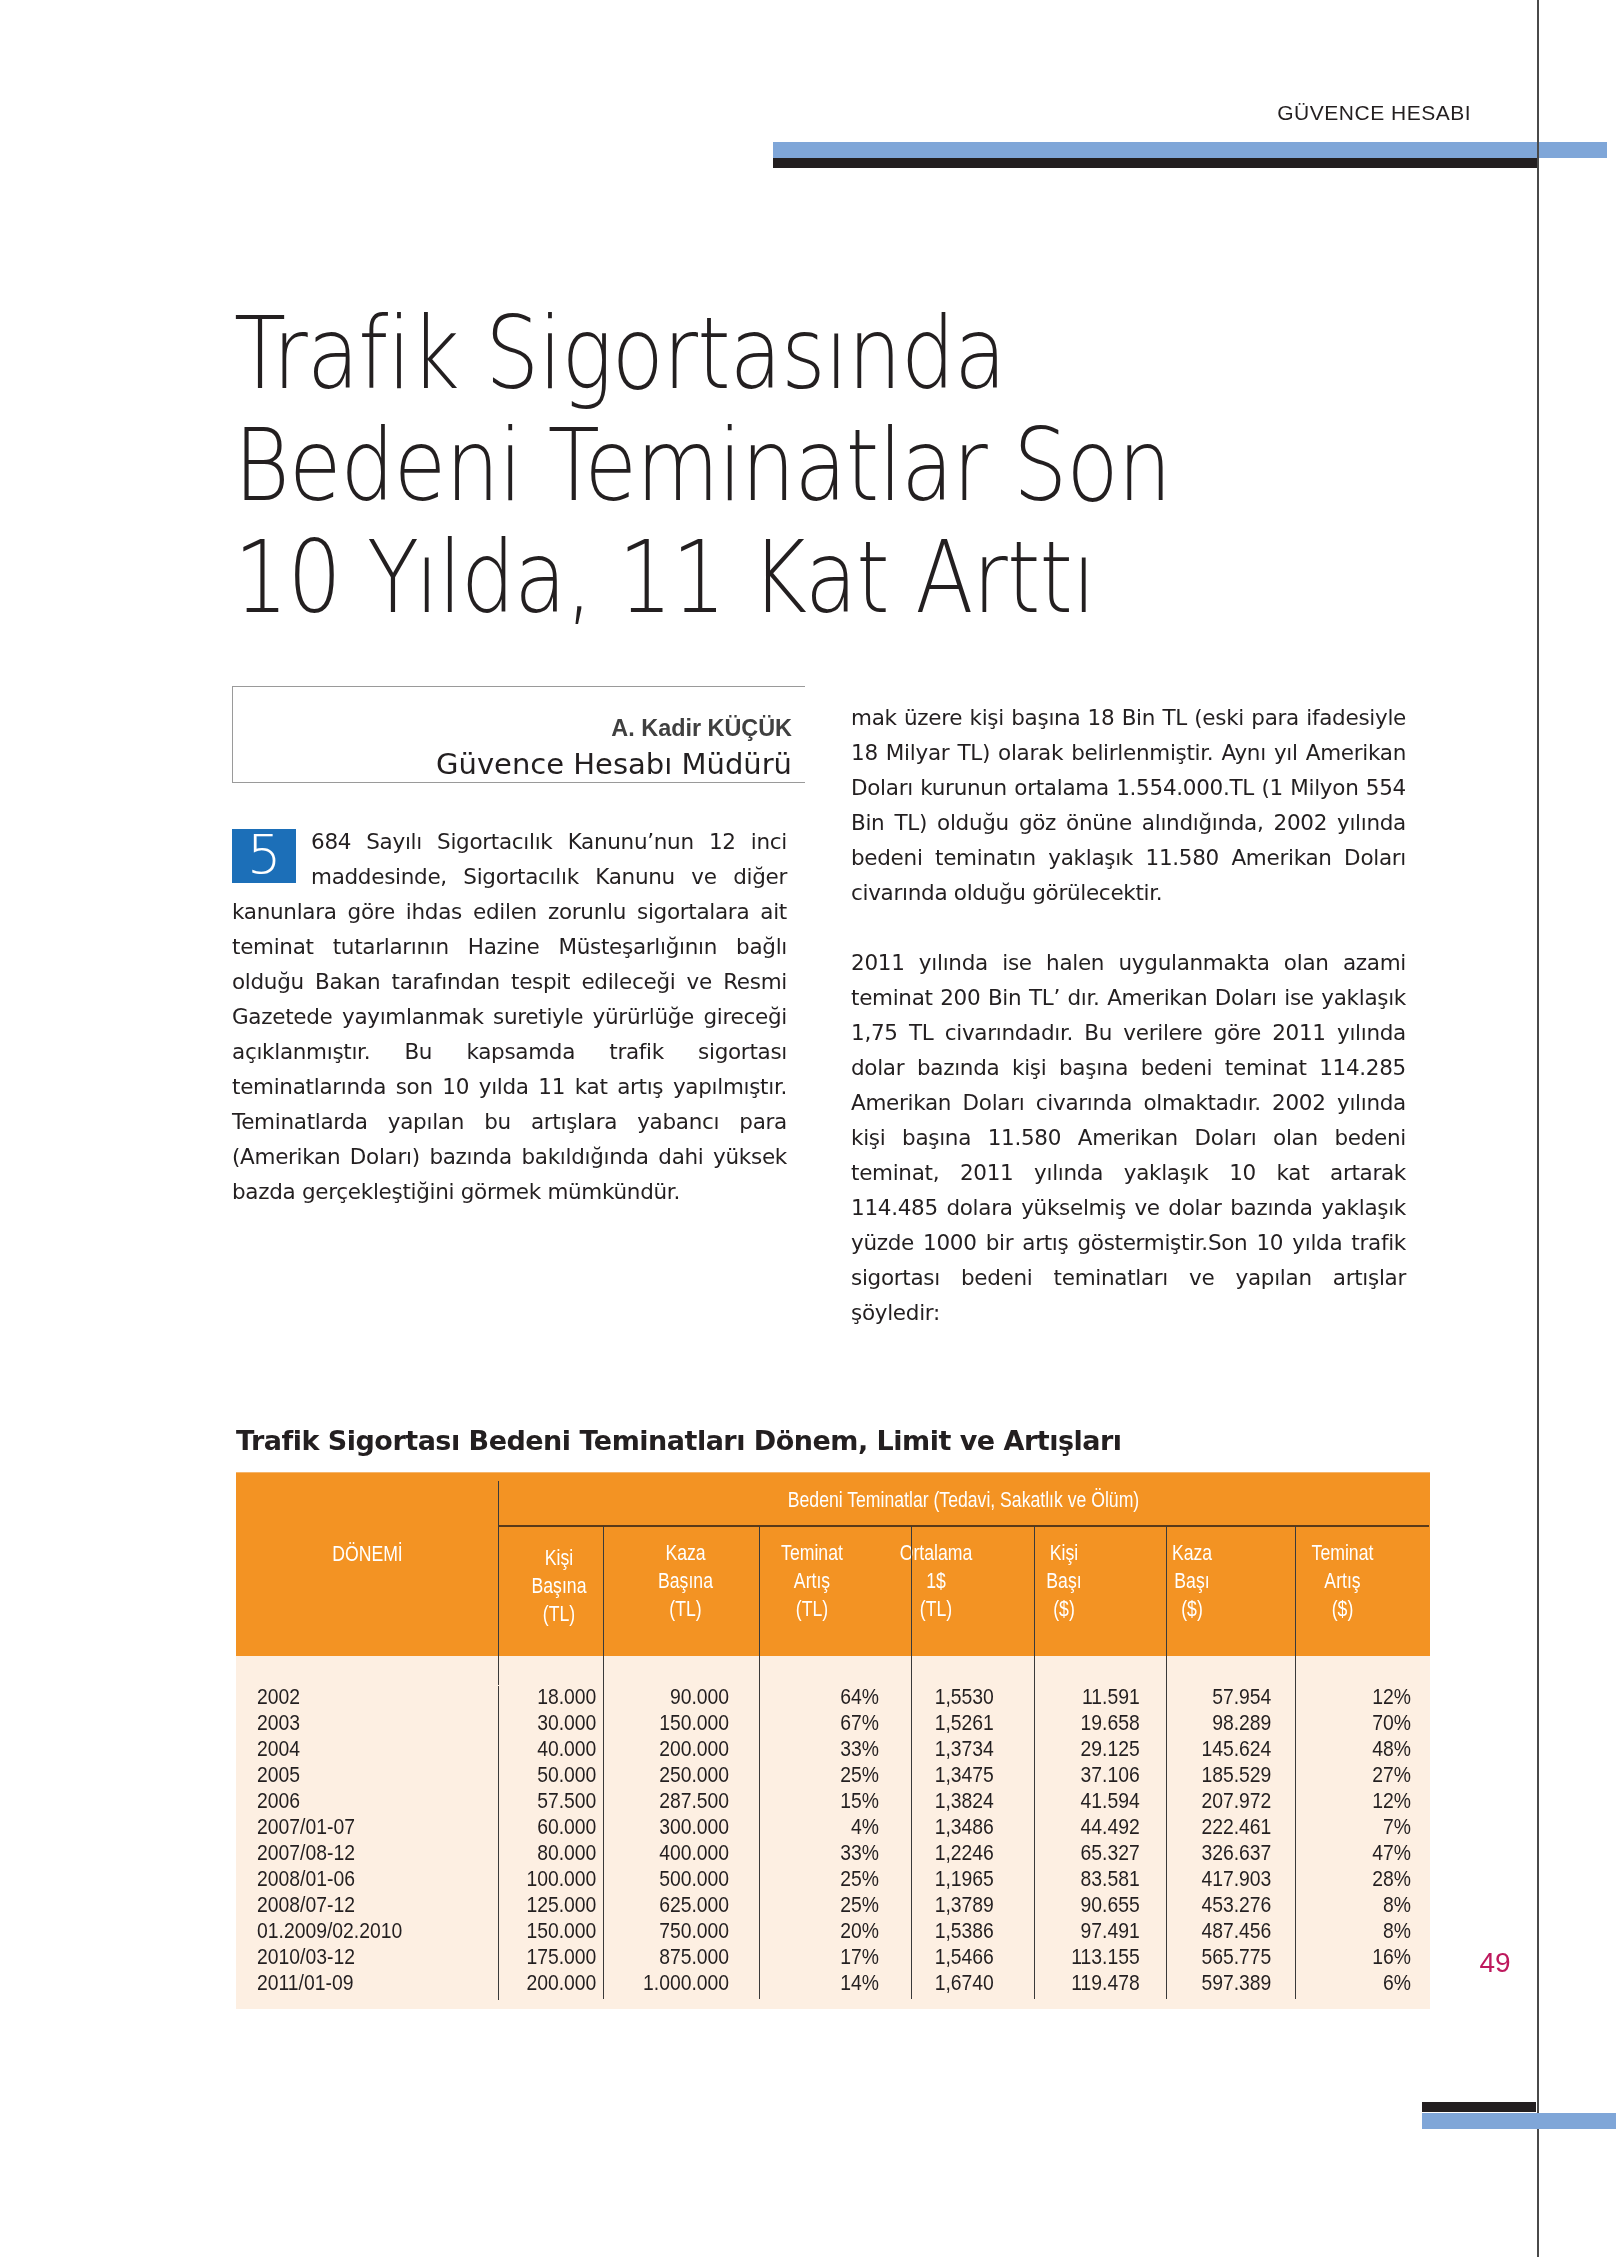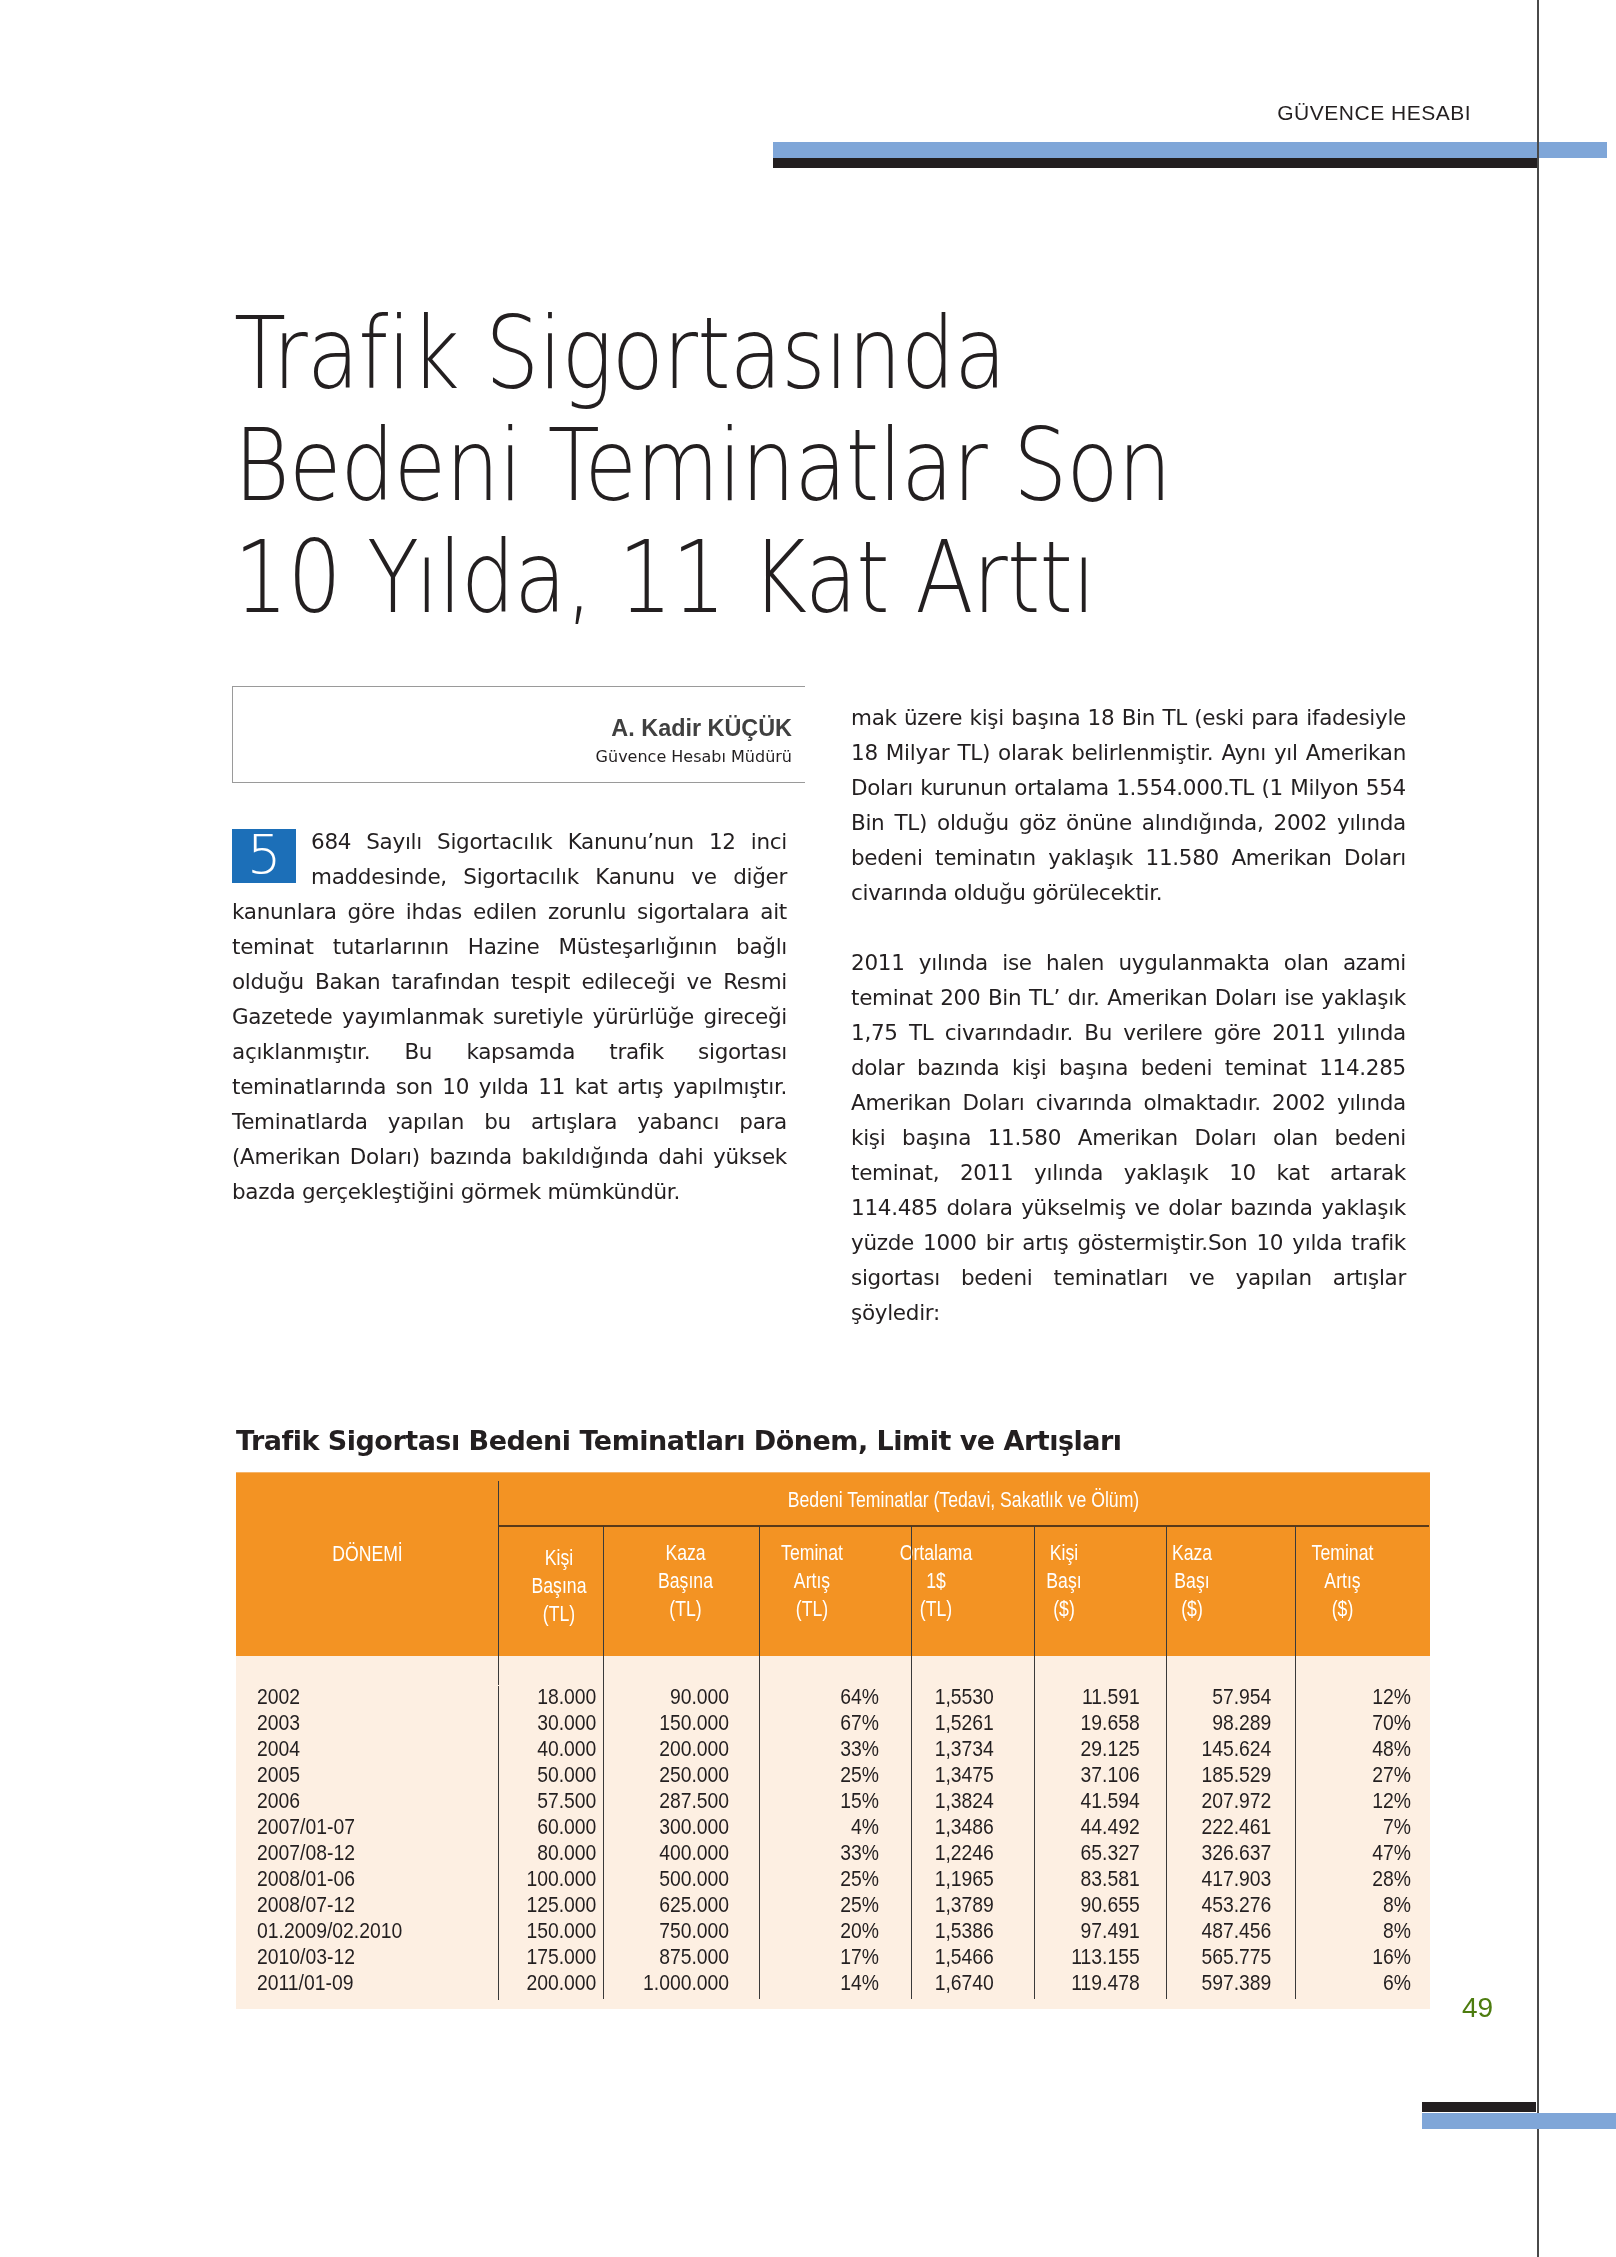--- a/index.html
+++ b/index.html
@@ -27,21 +27,21 @@
   .byline-box {
     position: absolute; left: 232px; top: 686px; width: 573px; height: 97px;
     border: 0.9px solid #9a9a9a; border-right: none;
   }
   .byline-name {
     position: absolute; right: 13px; top: 28px; font-family: "Liberation Sans", sans-serif;
     font-weight: bold; font-size: 23.4px; color: #404040;
   }
   .byline-role {
     position: absolute; right: 13px; top: 60px; font-family: "DejaVu Sans", sans-serif;
-    font-size: 16px; color: #231f20; text-align: right;
+    font-size: 29px; color: #231f20; text-align: right;
   }
 
   
   .col {
     position: absolute; width: 555px; font-family: "DejaVu Sans", sans-serif;
     font-size: 21.5px; line-height: 35px; text-align: justify; color: #231f20;
     letter-spacing: -0.3px;
   }
   .col-left { left: 232px; top: 824px; }
   .col-right { left: 851px; top: 700px; }
@@ -75,22 +75,22 @@
   .vsep { position: absolute; width: 1.4px; background: #3a3a3a; }
   .cell {
     position: absolute; font-family: "Liberation Sans", sans-serif; font-size: 22.5px;
     line-height: 26px; color: #231f20; transform: scaleX(0.86); white-space: pre;
   }
   .cell.right { text-align: right; transform-origin: right top; }
   .cell.left { text-align: left; transform-origin: left top; }
 
   
   .page-num {
-    position: absolute; left: 1462px; top: 1992px; width: 66px; text-align: left;
-    font-family: "Liberation Sans", sans-serif; font-size: 28px; color: #4d7c0f;
+    position: absolute; left: 1462px; top: 1947px; width: 66px; text-align: center;
+    font-family: "Liberation Sans", sans-serif; font-size: 28px; color: #be185d;
   }
   .ftr-black { position: absolute; left: 1422px; top: 2102px; width: 114px; height: 10.3px; background: #231f20; }
   .ftr-blue { position: absolute; left: 1422px; top: 2113px; width: 194px; height: 16px; background: #7fa6d8; }
 </style>
 </head>
 <body>
 
 <div class="section-label">GÜVENCE HESABI</div>
 <div class="hdr-blue"></div>
 <div class="hdr-black"></div>

